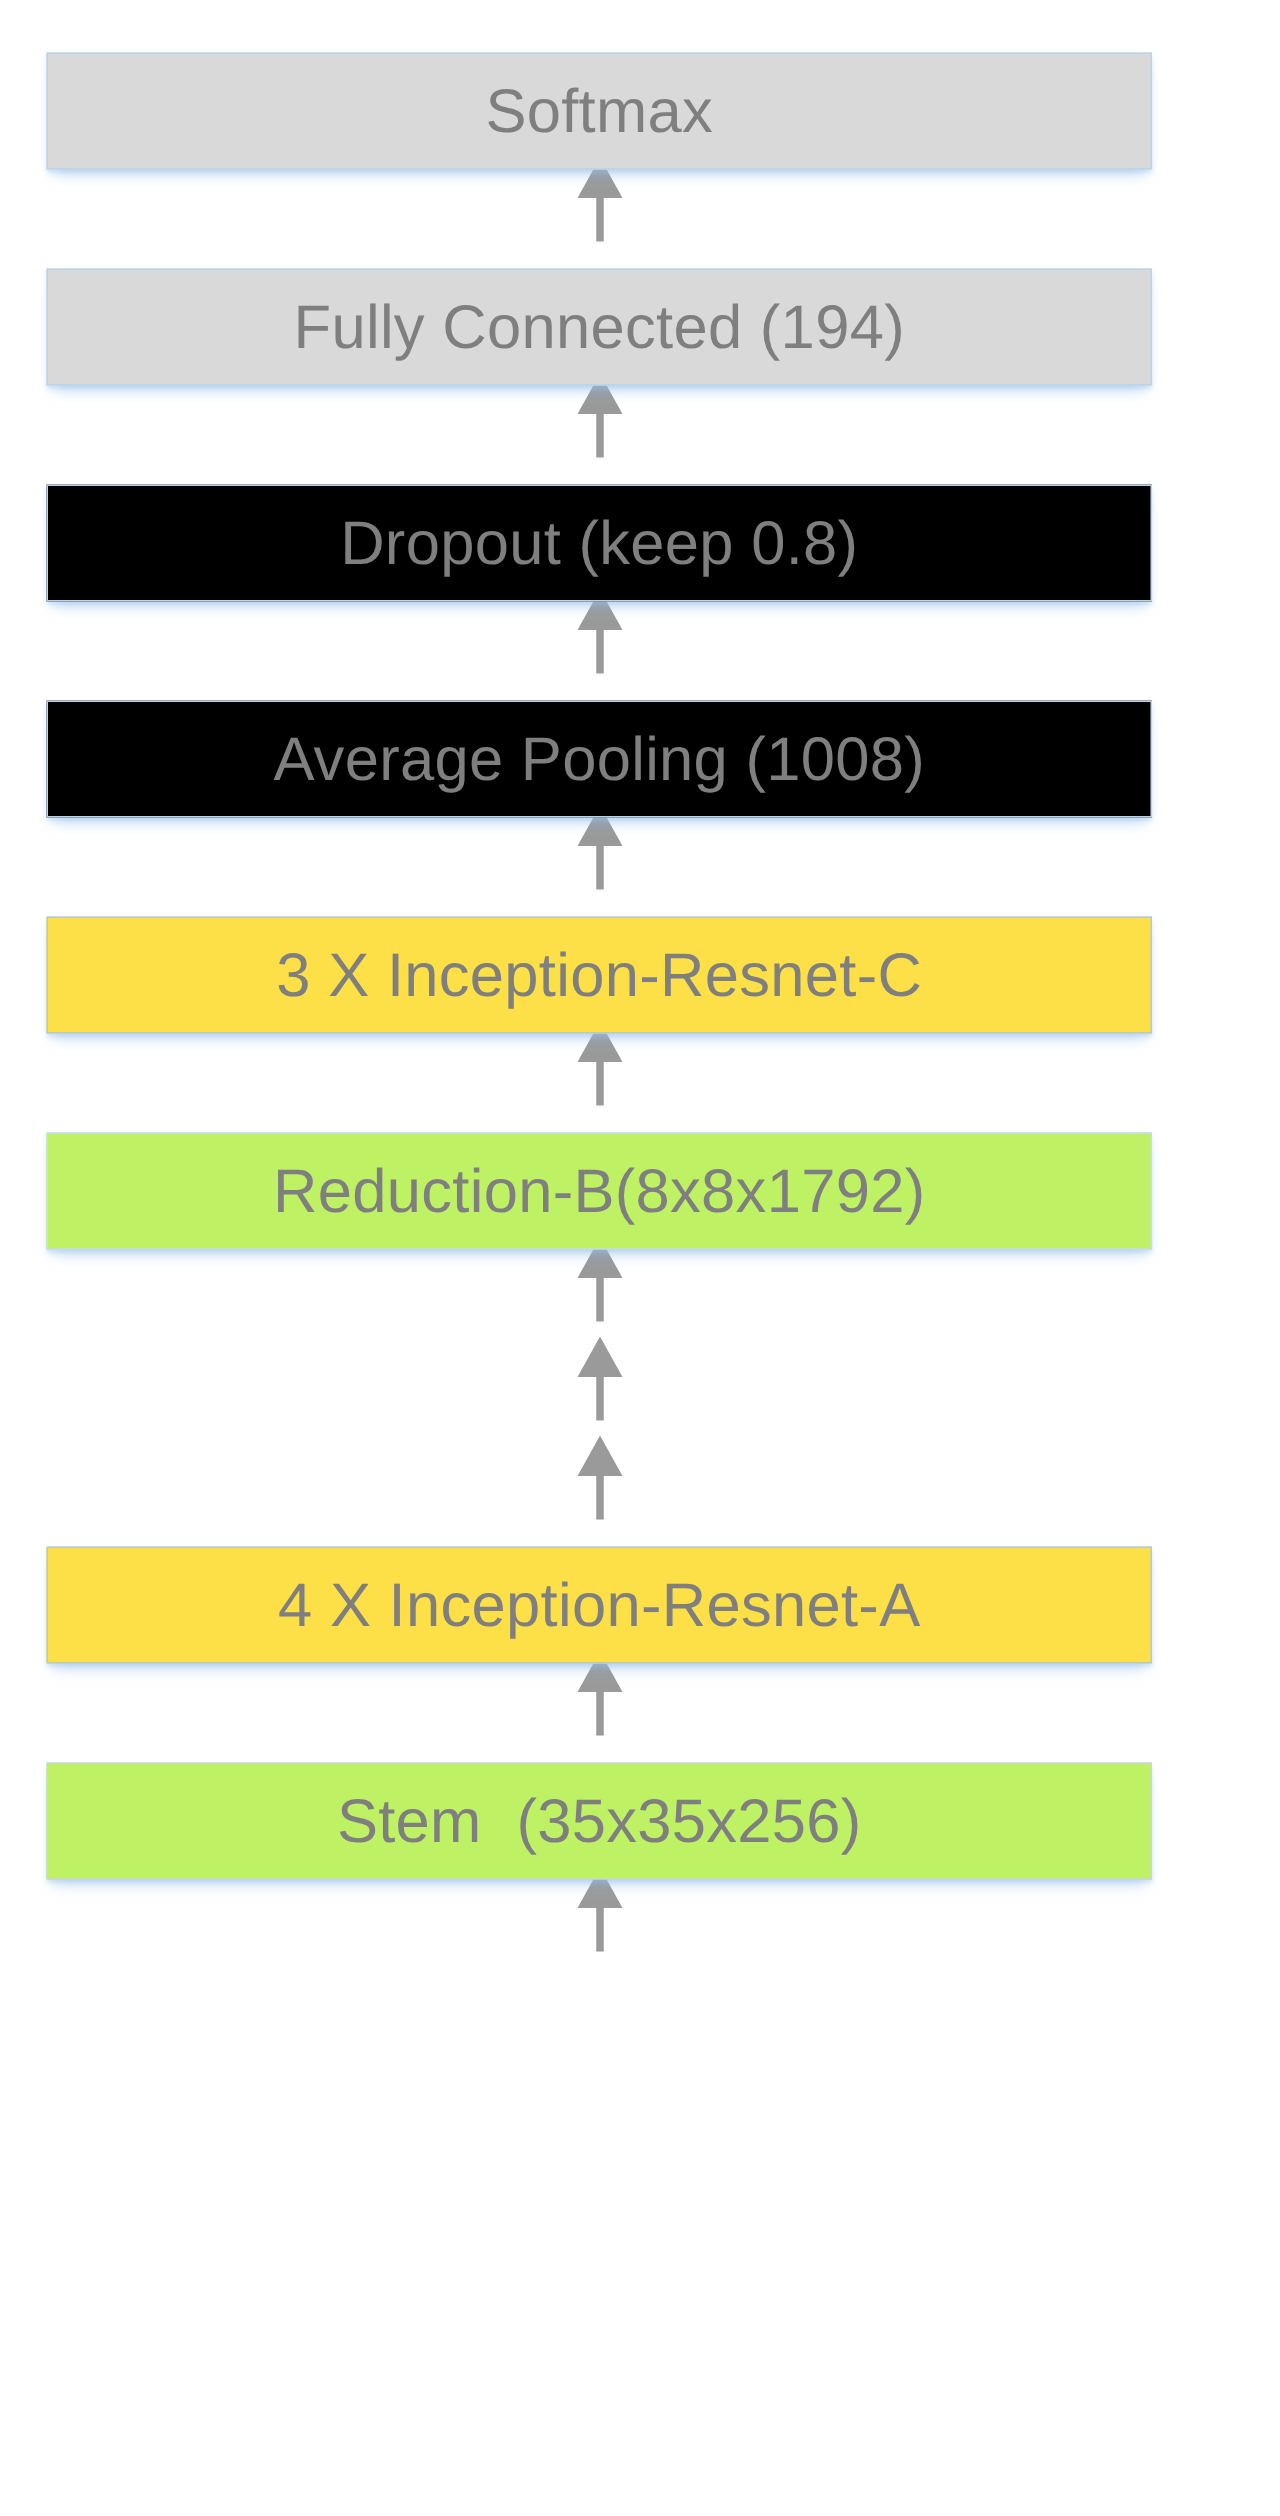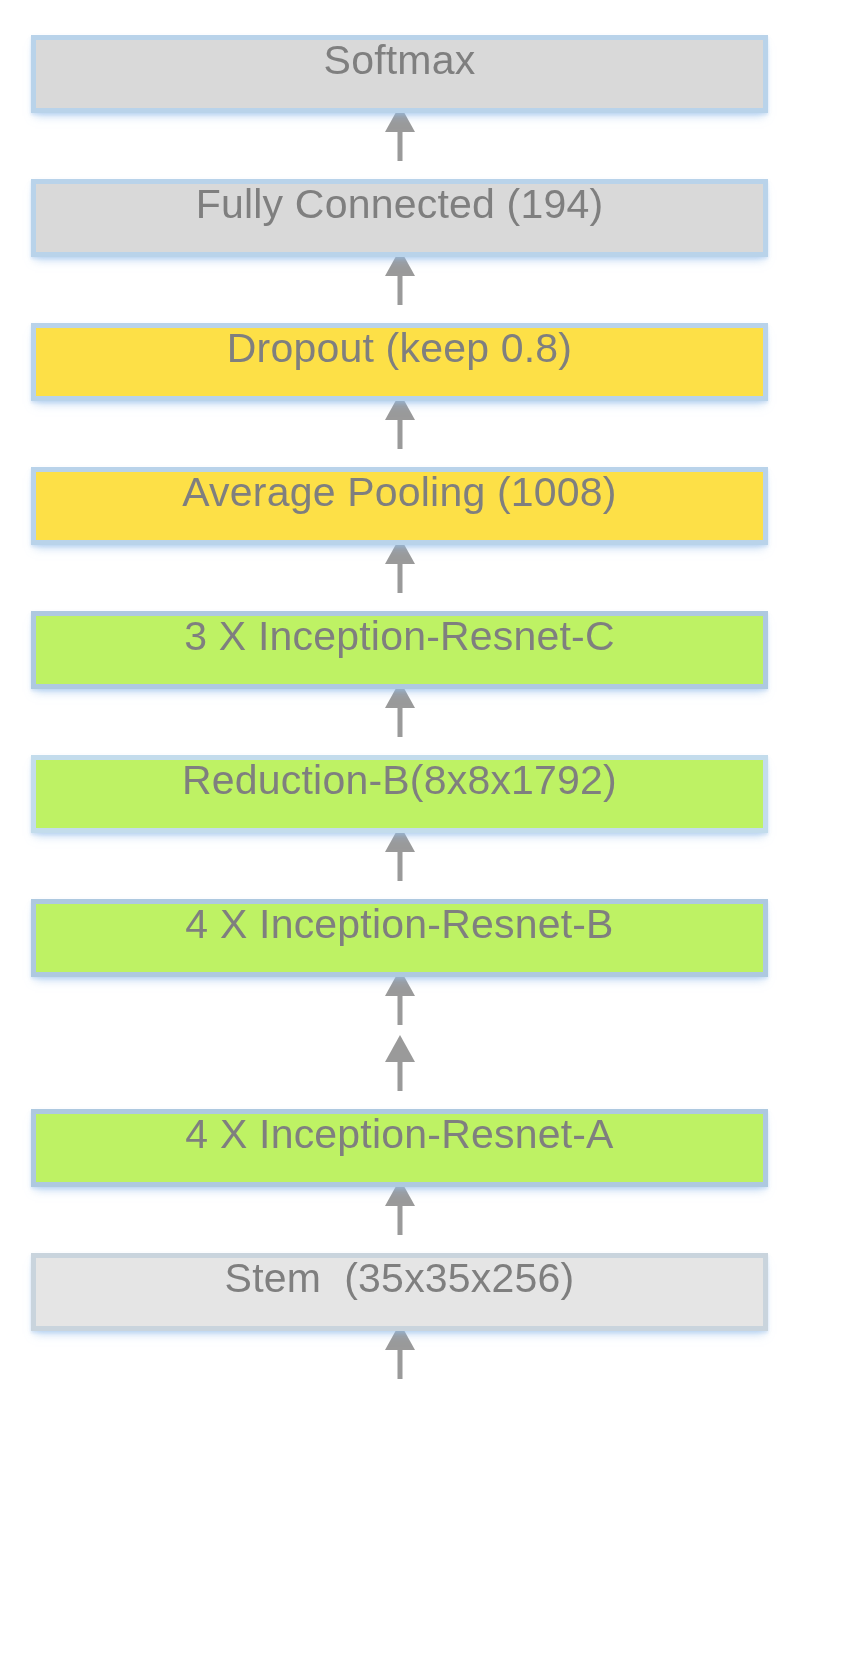--- a/index.html
+++ b/index.html
@@ -33,43 +33,43 @@
     position: relative;
     width: 100%;
   }
 
   .node {
     position: relative;
     box-sizing: border-box;
     width: 100%;
     height: 78px;
     display: flex;
-    align-items: flex-start;
+    align-items: center;
     justify-content: center;
-    border: 5px solid #be185d;
+    border: 1px solid #be185d;
     box-shadow: 0 7px 9px -4px rgba(150, 190, 235, 0.55),
                 0 2px 3px rgba(150, 190, 235, 0.35);
     z-index: 2;
   }
 
   .node .label {
     font-size: 41px;
     line-height: 1;
     color: #7f7f7f;
     letter-spacing: 0.2px;
     white-space: pre;
     font-weight: 400;
   }
 
   
   .node.gray        { background: #d9d9d9; border-color: #b9d3ea; }
-  .node.gray-dark   { background: #fde047; border-color: #b9d3ea; }
-  .node.blue        { background: #bef264; border-color: #aec9e0; }
+  .node.gray-dark   { background: #000000; border-color: #b9d3ea; }
+  .node.blue        { background: #fde047; border-color: #aec9e0; }
   .node.green       { background: #bef264; border-color: #c3dcec; }
-  .node.yellow      { background: #e5e5e5; border-color: #c9d4dd; }
+  .node.yellow      { background: #bef264; border-color: #c9d4dd; }
 
   
   .connector {
     position: relative;
     height: 66px;
     width: 100%;
     z-index: 1;
   }
   .connector .shaft {
     position: absolute;
@@ -151,25 +151,20 @@
     <div class="node-wrap">
       <div class="node green">
         <span class="label">Reduction-B(8x8x1792)</span>
       </div>
     </div>
     <div class="connector">
       <div class="head"></div>
       <div class="shaft"></div>
     </div>
 
-    <div class="node-wrap">
-      <div class="node blue">
-        <span class="label">4 X Inception-Resnet-B</span>
-      </div>
-    </div>
     <div class="connector">
       <div class="head"></div>
       <div class="shaft"></div>
     </div>
 
     <div class="connector">
       <div class="head"></div>
       <div class="shaft"></div>
     </div>
 

